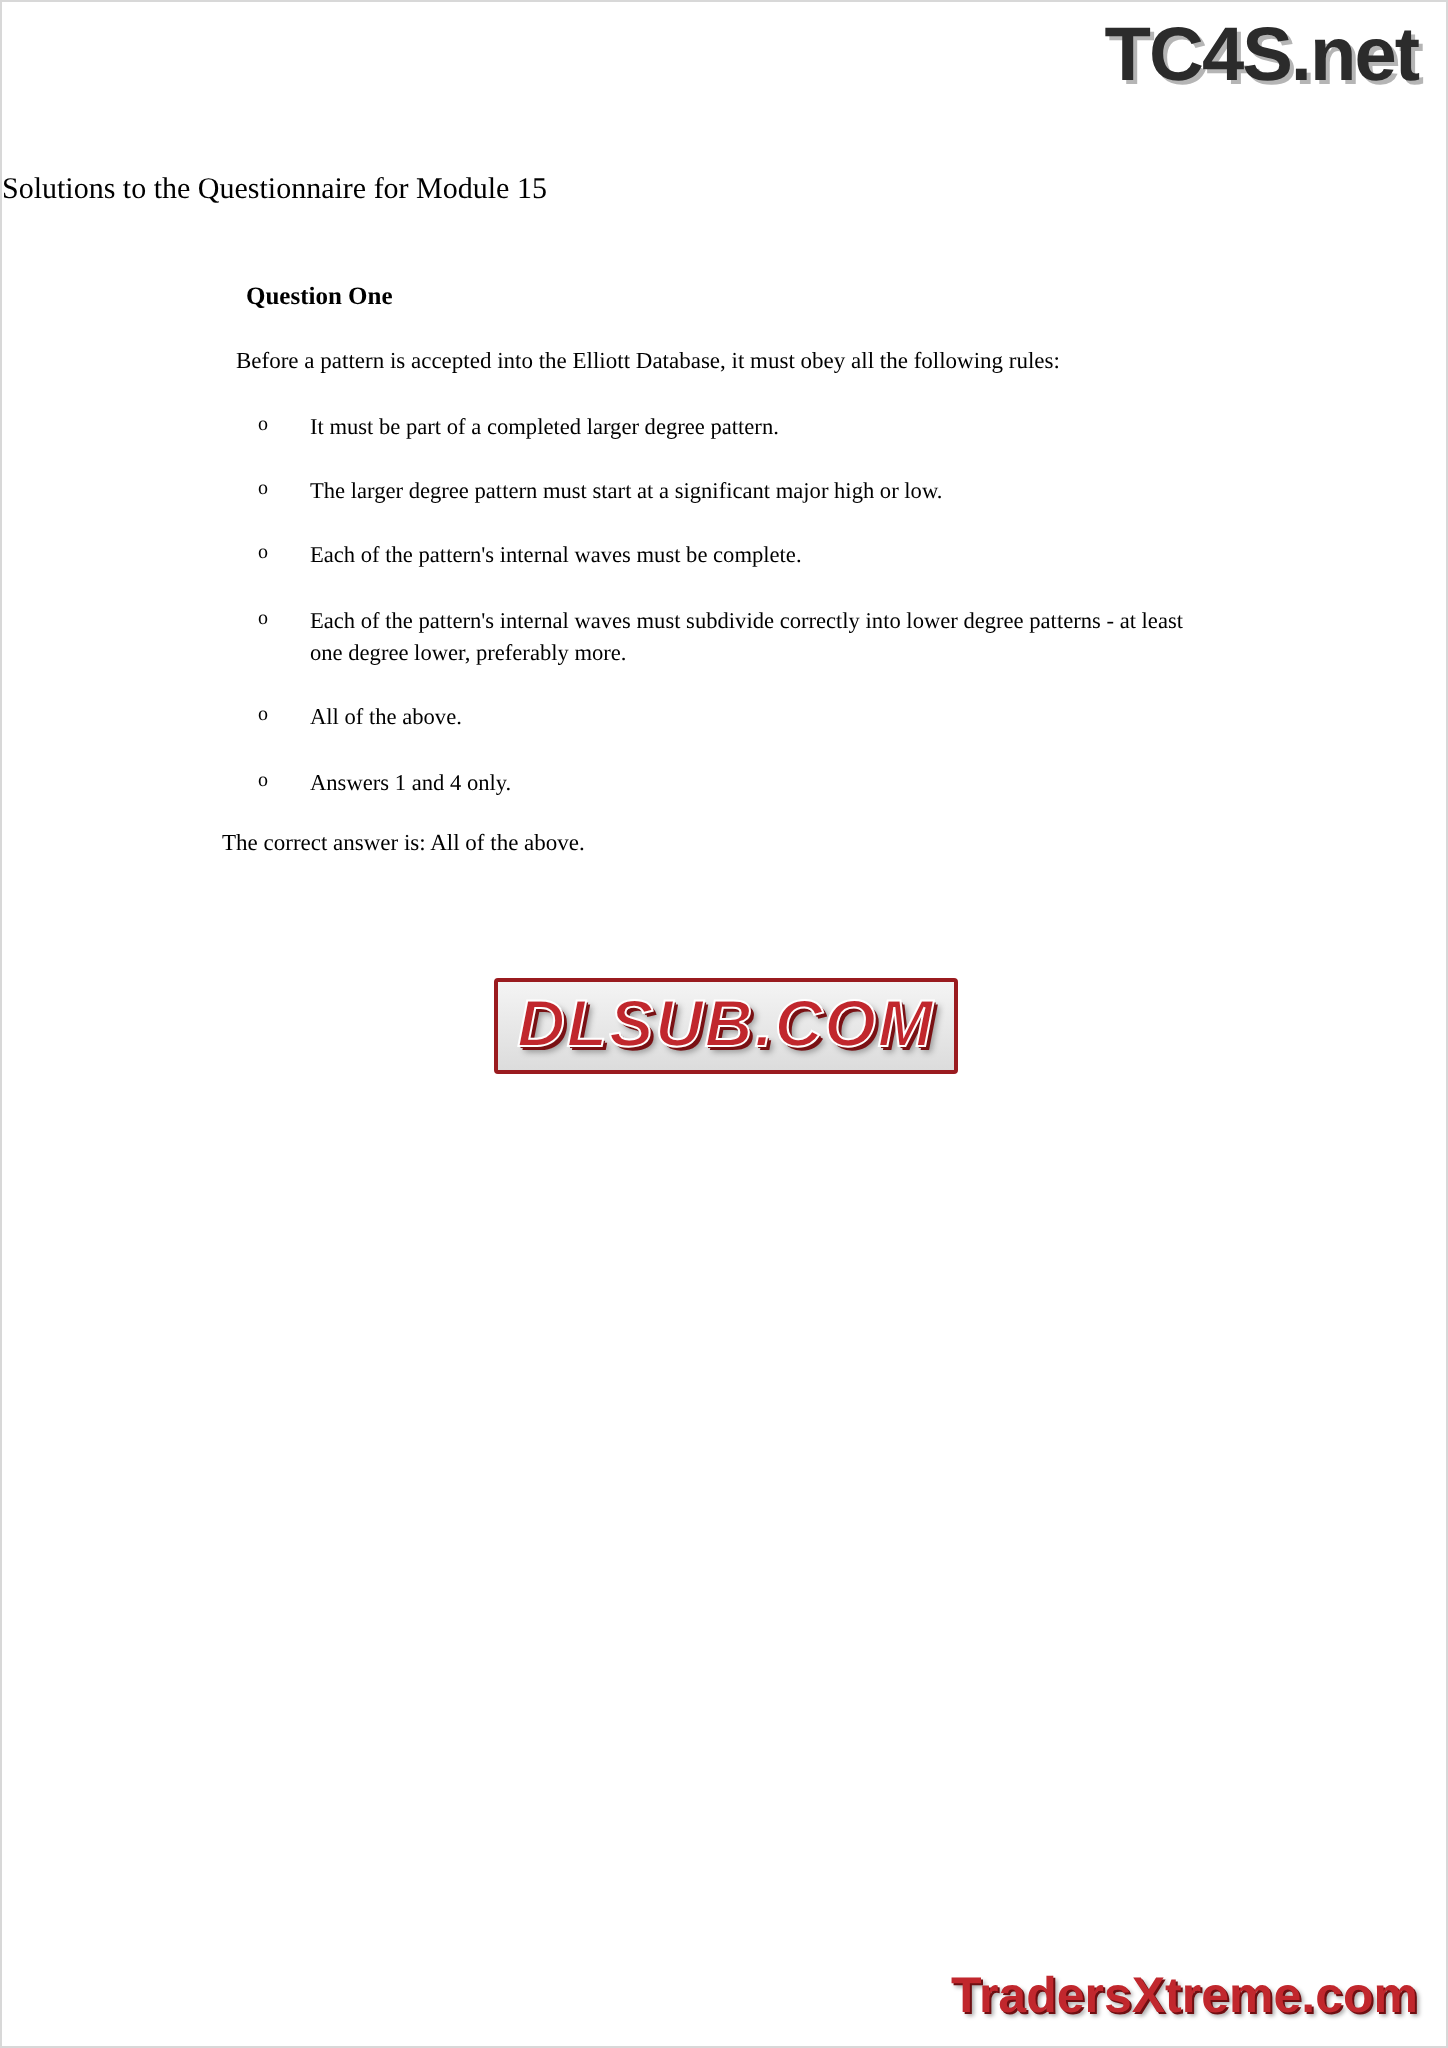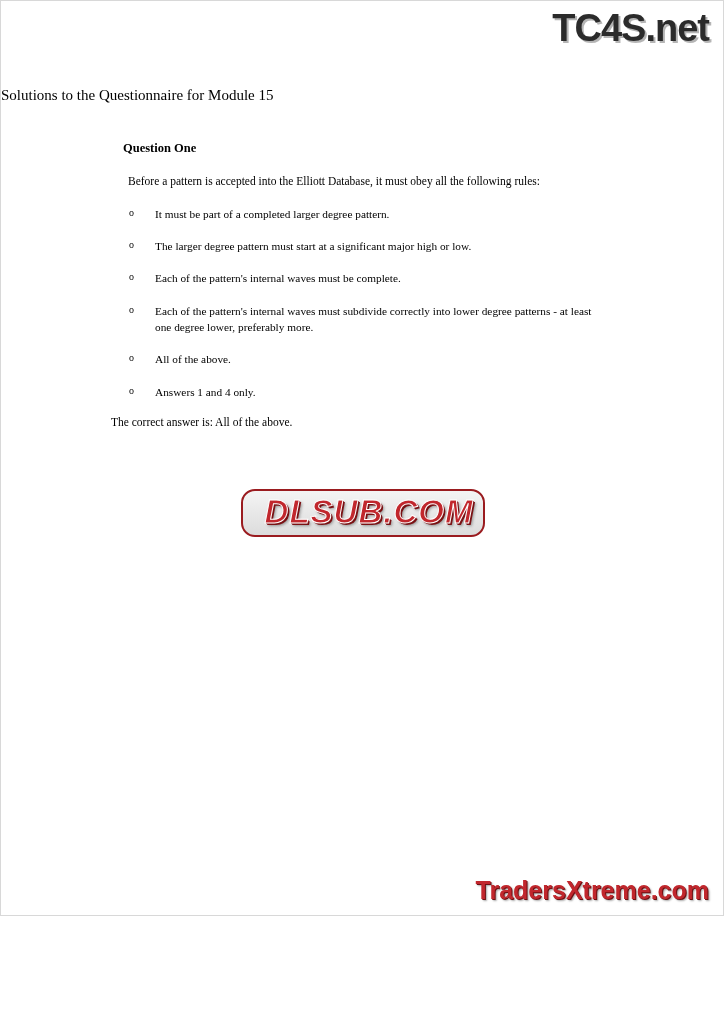--- a/index.html
+++ b/index.html
@@ -15,21 +15,21 @@
     color: #000000;
     overflow: hidden;
   }
 
   
   .page {
     position: absolute;
     left: 0;
     top: 0;
     width: 724px;
-    height: 916px;
+    height: 1024px;
     background: #ffffff;
     box-sizing: border-box;
     border: 1px solid #d8d8d8;
   }
 
   
   .tc4s-watermark {
     position: absolute;
     right: 14px;
     top: 6px;
@@ -63,21 +63,21 @@
 
   .question-heading {
     font-weight: bold;
     font-size: 12.5px;
     margin: 0 0 18px 12px;
     font-family: "Liberation Serif", serif;
   }
 
   .intro-line {
     font-size: 11.5px;
-    margin: 0 0 16px 17px;
+    margin: 0 0 16px 7px;
     line-height: 1.35;
   }
 
   .options {
     margin: 0;
     padding: 0;
     list-style: none;
   }
   .option-row {
     display: flex;
@@ -119,23 +119,23 @@
     color: #c1272d;
     -webkit-text-stroke: 1px #ffffff;
     text-shadow:
       1px 1px 0 #7a1114,
       2px 2px 0 #7a1114,
       3px 3px 3px rgba(0,0,0,0.35);
     white-space: nowrap;
   }
   .dlsub-plate {
     display: inline-block;
-    padding: 2px 10px 4px 22px;
+    padding: 2px 10px 4px 10px;
     border: 2px solid #9a1b1f;
-    border-radius: 14px;
+    border-radius: 2px;
     background: linear-gradient(#f4f4f4, #dcdcdc);
   }
 
   
   .tx-watermark {
     position: absolute;
     right: 14px;
     bottom: 10px;
     font-family: "Liberation Sans", sans-serif;
     font-weight: bold;

